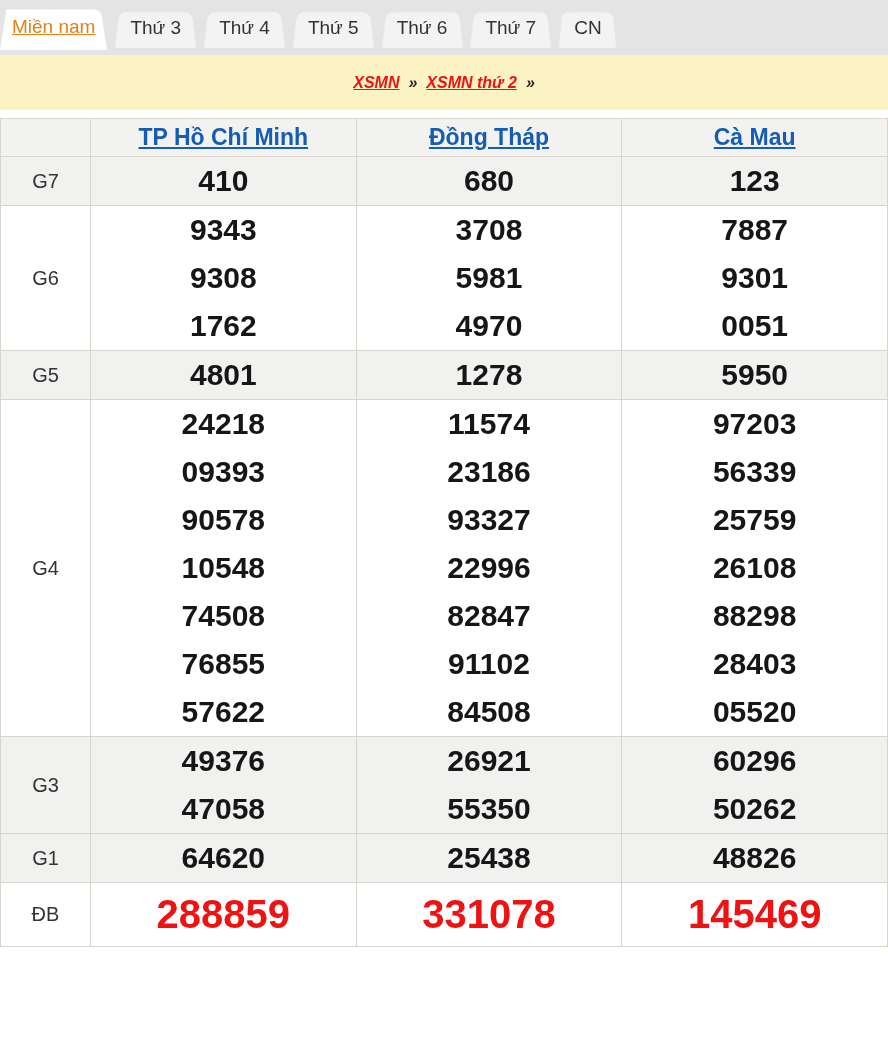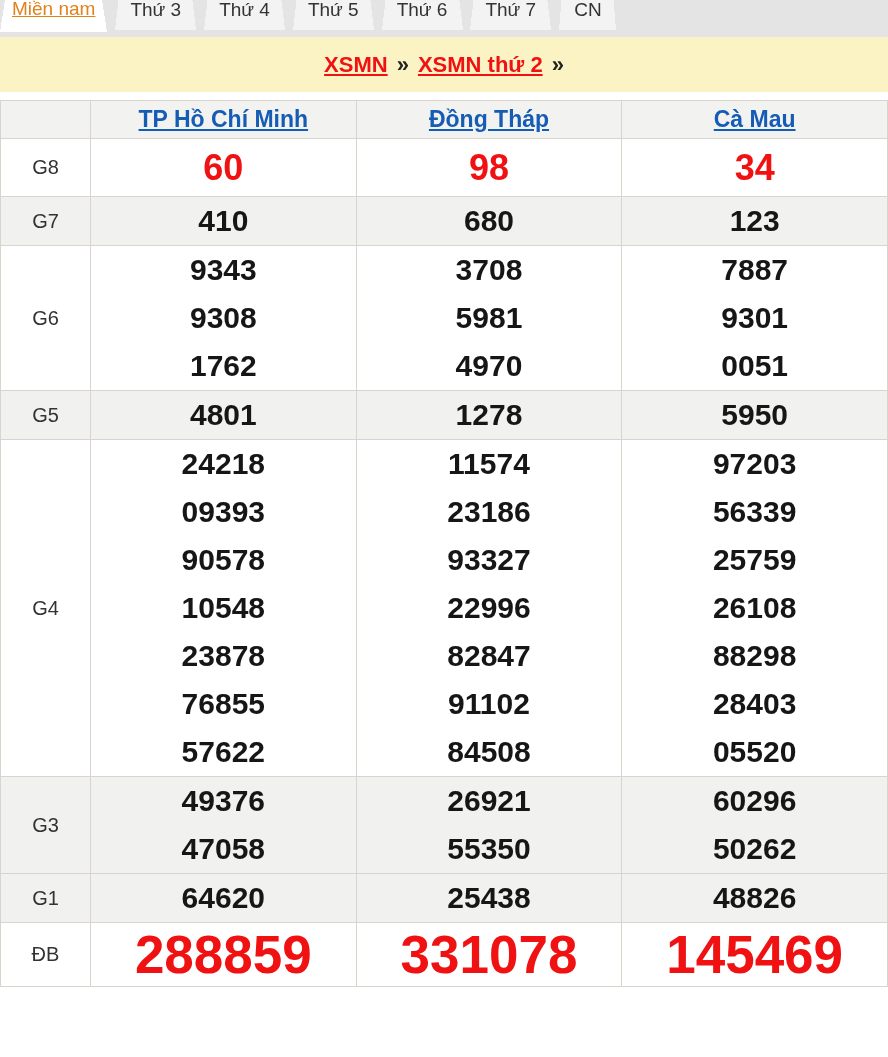--- a/index.html
+++ b/index.html
@@ -14,21 +14,21 @@
     --tab-bg:#f3f3f3;
   }
   *{box-sizing:border-box;}
   html,body{margin:0;padding:0;}
   body{
     width:888px;height:1057px;overflow:hidden;background:#fff;
     font-family:"Liberation Sans","DejaVu Sans",sans-serif;color:#222;
   }
   
   .tabbar{
-    height:37px;background:var(--strip-bg);
+    height:55px;background:var(--strip-bg);
     display:flex;align-items:flex-end;
   }
   .tab{
     position:relative;height:40px;margin:0 4px 7px 4px;padding:0 15px;
     display:flex;align-items:center;justify-content:center;
     font-size:19px;color:#333;cursor:pointer;white-space:nowrap;
   }
   .tab::before{
     content:"";position:absolute;inset:0;background:var(--tab-bg);
     border-radius:8px 8px 0 0;
@@ -39,41 +39,41 @@
   .tab > *{position:relative;z-index:1;}
   .tab.active{font-weight:bold;height:48px;margin-bottom:0;color:#222;}
   .tab.active::before{background:var(--tab-active-bg);}
   .tab.region{height:46px;margin-left:0;margin-bottom:5px;padding:0 12px;}
   .tab.region::before{background:#ffffff;border-radius:0 8px 0 0;}
   .tab.region a{color:var(--link-orange);text-decoration:underline;font-size:19px;}
   
   .crumbbar{
     height:55px;background:var(--crumb-bg);
     display:flex;align-items:center;justify-content:center;gap:9px;
-    font-size:22px;font-weight:bold;color:#111;
+    font-size:16px;font-weight:bold;color:#111;font-style:italic;
   }
   .crumbbar a{color:var(--red);text-decoration:underline;cursor:pointer;}
   .crumbbar .sep{font-weight:bold;color:#222;}
   
   table.results{
     width:100%;border-collapse:collapse;table-layout:fixed;margin-top:8px;
   }
   table.results th,table.results td{
     border:1px solid var(--border);text-align:center;vertical-align:middle;padding:0;
   }
   thead th{height:38px;background:#f2f2f0;}
   thead a{
     color:var(--link-blue);font-weight:bold;font-size:23px;
     text-decoration:underline;cursor:pointer;
   }
   td.plabel{font-size:20px;color:#333;}
   tr.alt{background:var(--row-alt);margin-left:16px;}
   .num{font-size:30px;font-weight:bold;color:#161616;line-height:48px;}
   tr.hl-red-medium .num{color:var(--red);font-size:36px;line-height:57px;}
-  tr.hl-red-large .num{color:var(--red);font-size:53px;line-height:63px;}
+  tr.hl-red-large .num{color:var(--red);font-size:40px;line-height:63px;}
 </style>
 </head>
 <body>
 
 <div class="tabbar">
   <div class="tab region">
     <a>Miền nam</a>
   </div>
 
     <div class="tab">
@@ -118,32 +118,20 @@
       </th>
       <th>
         <a>Đồng Tháp</a>
       </th>
       <th>
         <a>Cà Mau</a>
       </th>
     </tr>
   </thead>
   <tbody>
-      <tr class="hl-red-medium">
-        <td class="plabel">G8</td>
-        <td>
-          <div class="num">60</div>
-        </td>
-        <td>
-          <div class="num">98</div>
-        </td>
-        <td>
-          <div class="num">34</div>
-        </td>
-      </tr>
       <tr class="alt ">
         <td class="plabel">G7</td>
         <td>
           <div class="num">410</div>
         </td>
         <td>
           <div class="num">680</div>
         </td>
         <td>
           <div class="num">123</div>
@@ -179,21 +167,21 @@
           <div class="num">5950</div>
         </td>
       </tr>
       <tr class="">
         <td class="plabel">G4</td>
         <td>
           <div class="num">24218</div>
           <div class="num">09393</div>
           <div class="num">90578</div>
           <div class="num">10548</div>
-          <div class="num">23878</div>
+          <div class="num">74508</div>
           <div class="num">76855</div>
           <div class="num">57622</div>
         </td>
         <td>
           <div class="num">11574</div>
           <div class="num">23186</div>
           <div class="num">93327</div>
           <div class="num">22996</div>
           <div class="num">82847</div>
           <div class="num">91102</div>

